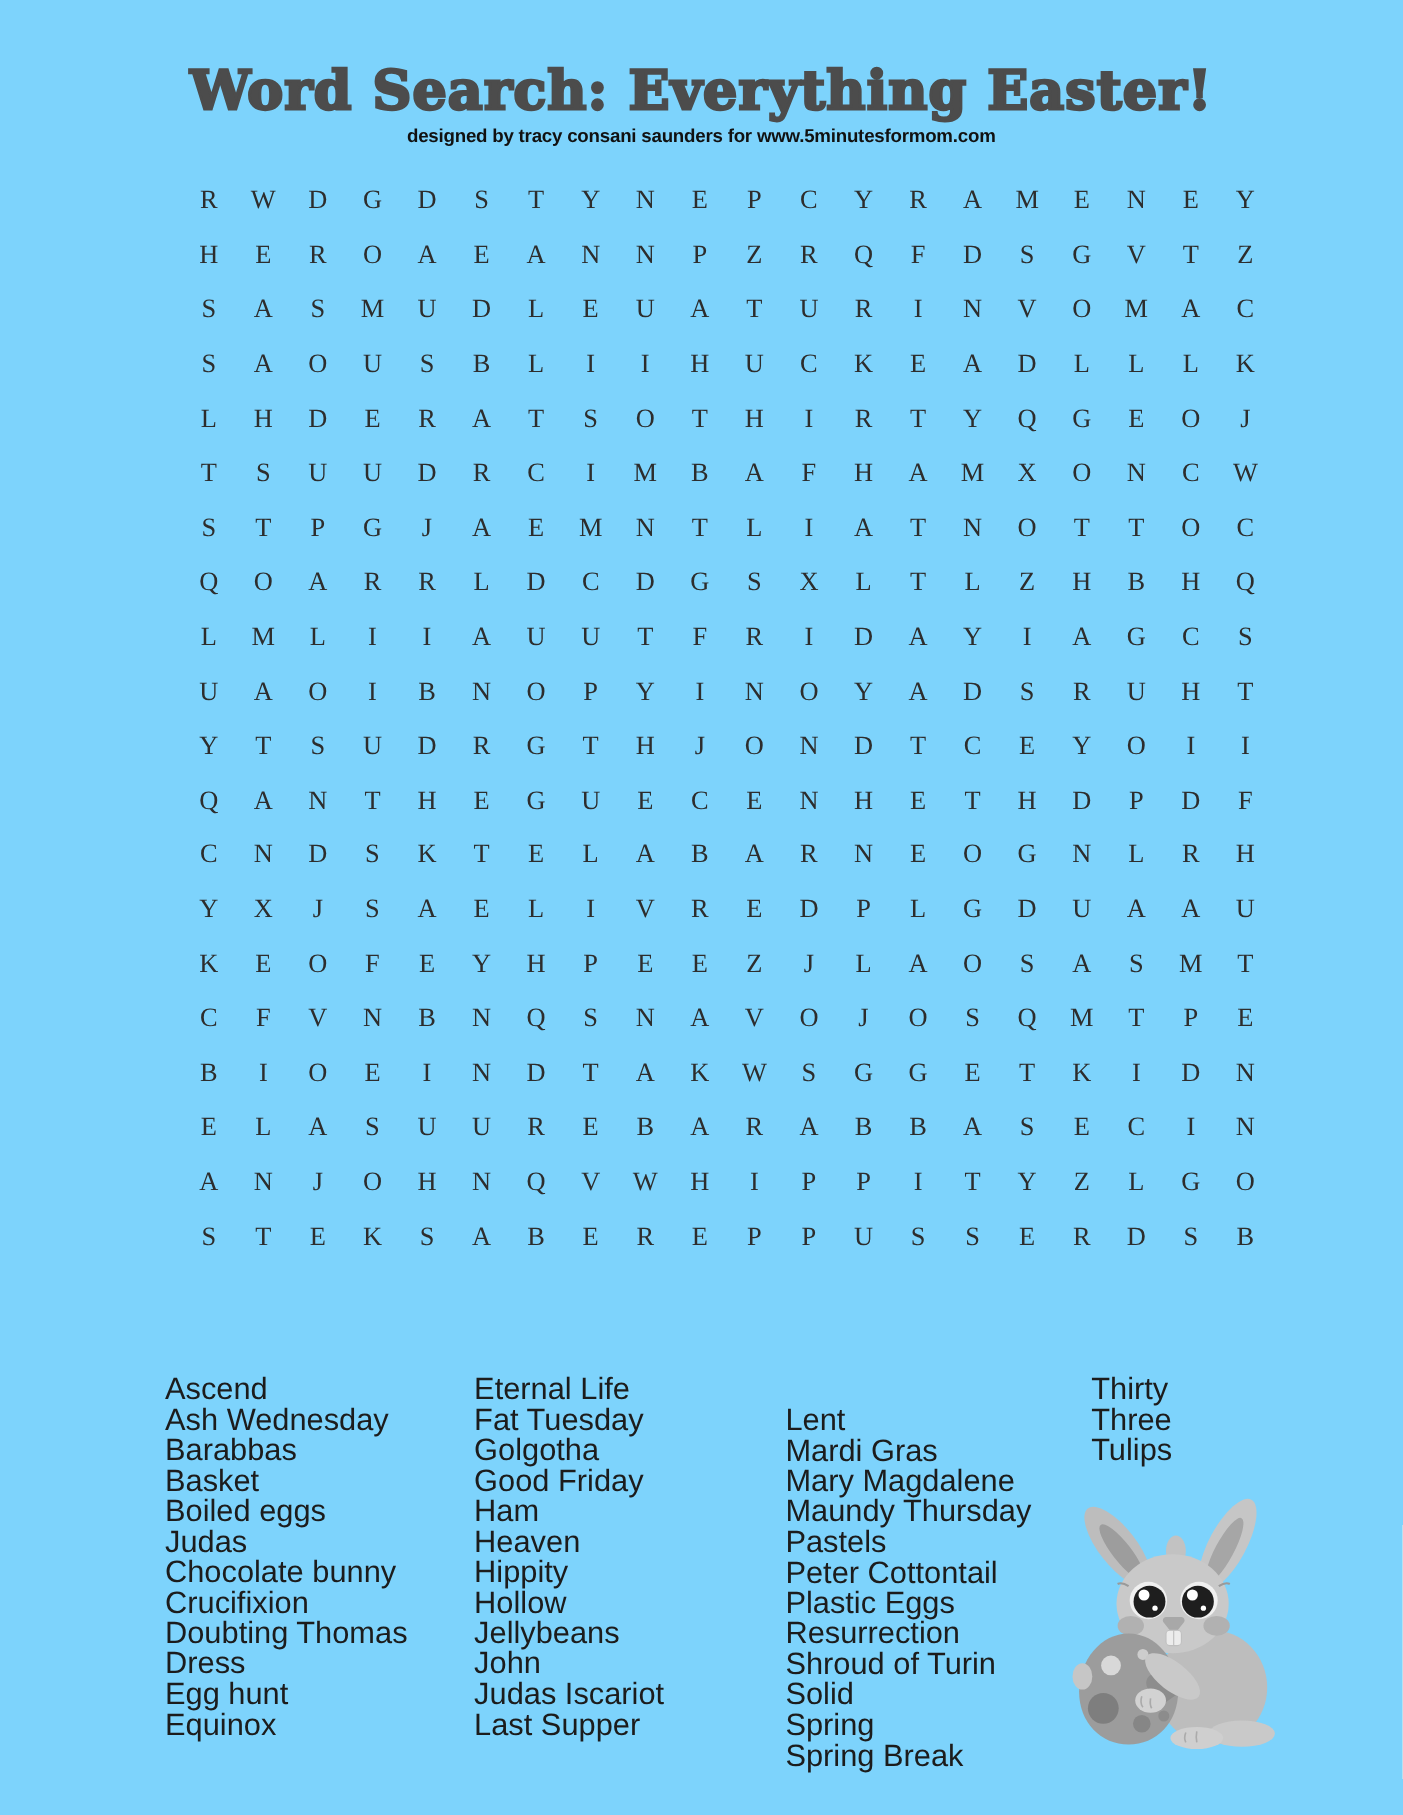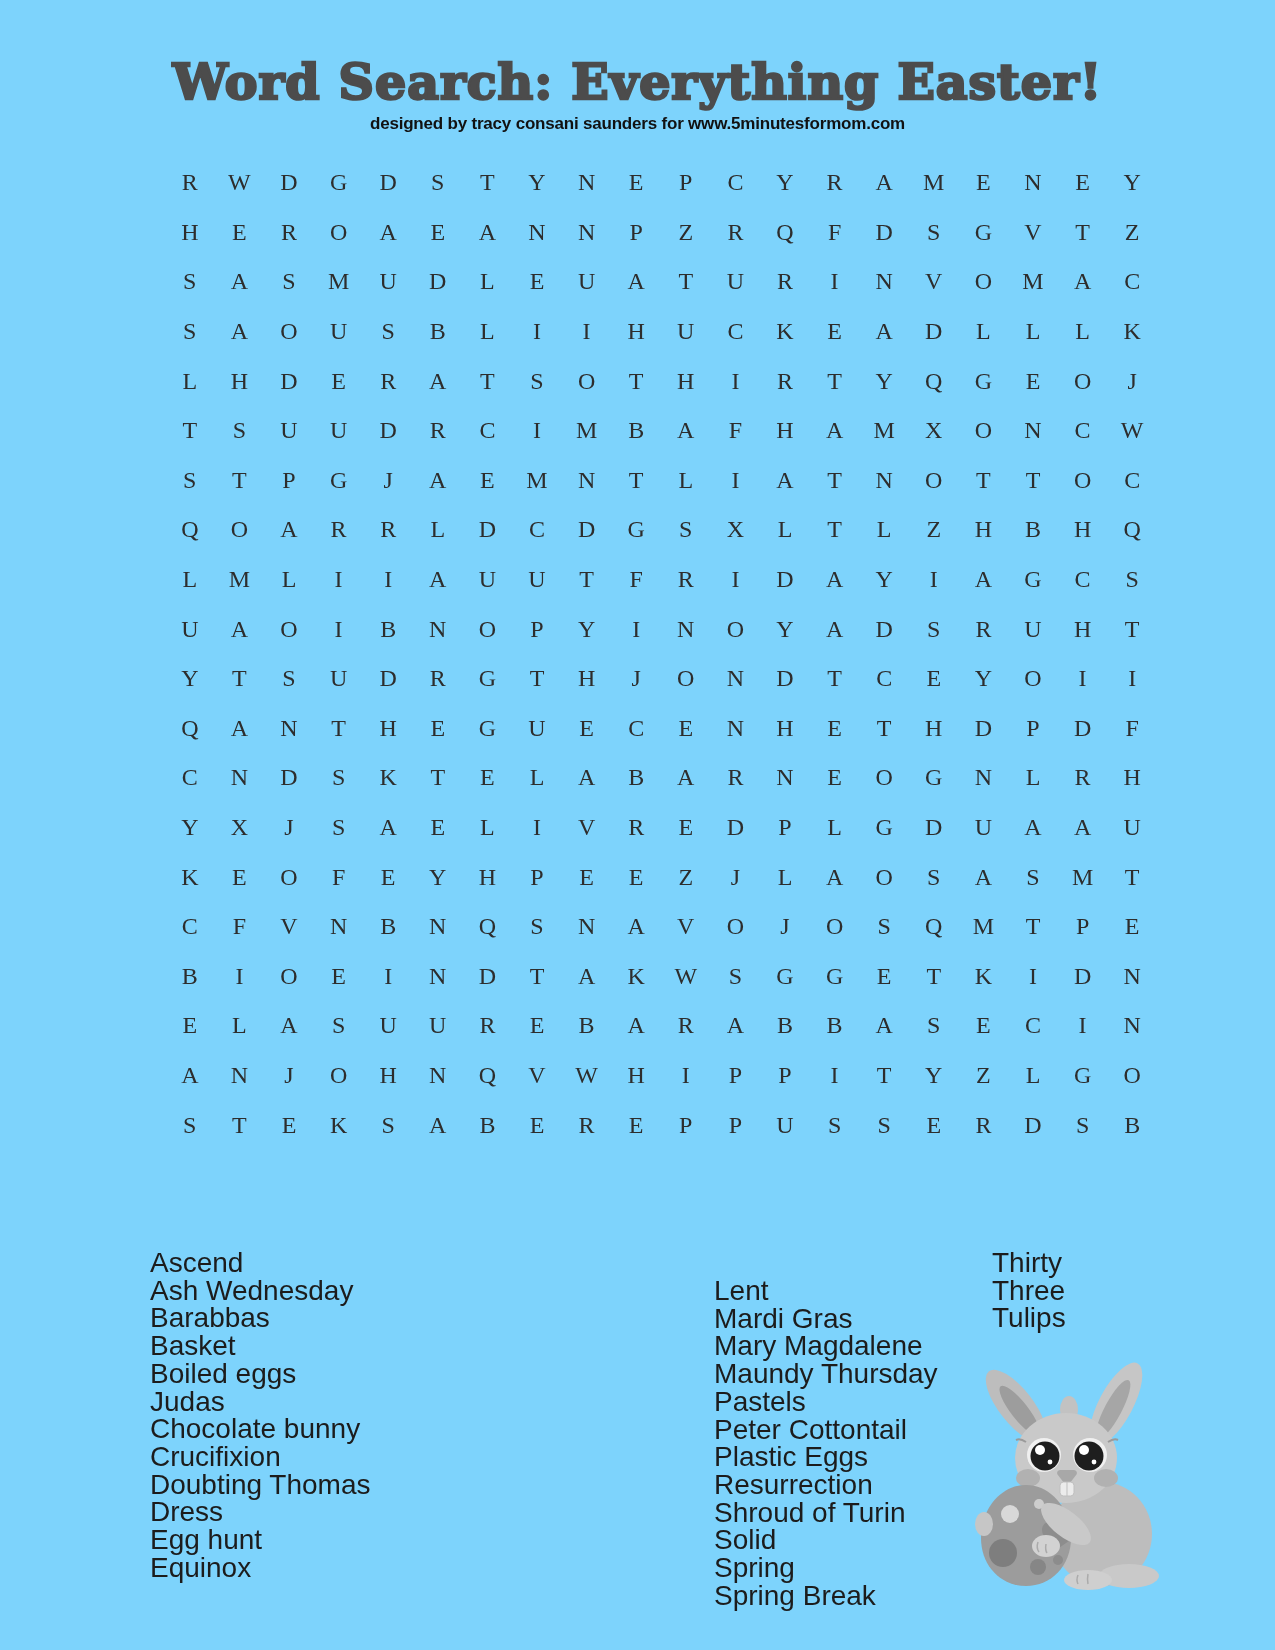--- a/index.html
+++ b/index.html
@@ -482,20 +482,34 @@
       <div class="word">Barabbas</div>
       <div class="word">Basket</div>
       <div class="word">Boiled eggs</div>
       <div class="word">Judas</div>
       <div class="word">Chocolate bunny</div>
       <div class="word">Crucifixion</div>
       <div class="word">Doubting Thomas</div>
       <div class="word">Dress</div>
       <div class="word">Egg hunt</div>
       <div class="word">Equinox</div>
+    </div>
+  <div class="wordlist-col col-2">
+      <div class="word">Eternal Life</div>
+      <div class="word">Fat Tuesday</div>
+      <div class="word">Golgotha</div>
+      <div class="word">Good Friday</div>
+      <div class="word">Ham</div>
+      <div class="word">Heaven</div>
+      <div class="word">Hippity</div>
+      <div class="word">Hollow</div>
+      <div class="word">Jellybeans</div>
+      <div class="word">John</div>
+      <div class="word">Judas Iscariot</div>
+      <div class="word">Last Supper</div>
     </div>
   <div class="wordlist-col col-3">
       <div class="word">Lent</div>
       <div class="word">Mardi Gras</div>
       <div class="word">Mary Magdalene</div>
       <div class="word">Maundy Thursday</div>
       <div class="word">Pastels</div>
       <div class="word">Peter Cottontail</div>
       <div class="word">Plastic Eggs</div>
       <div class="word">Resurrection</div>

